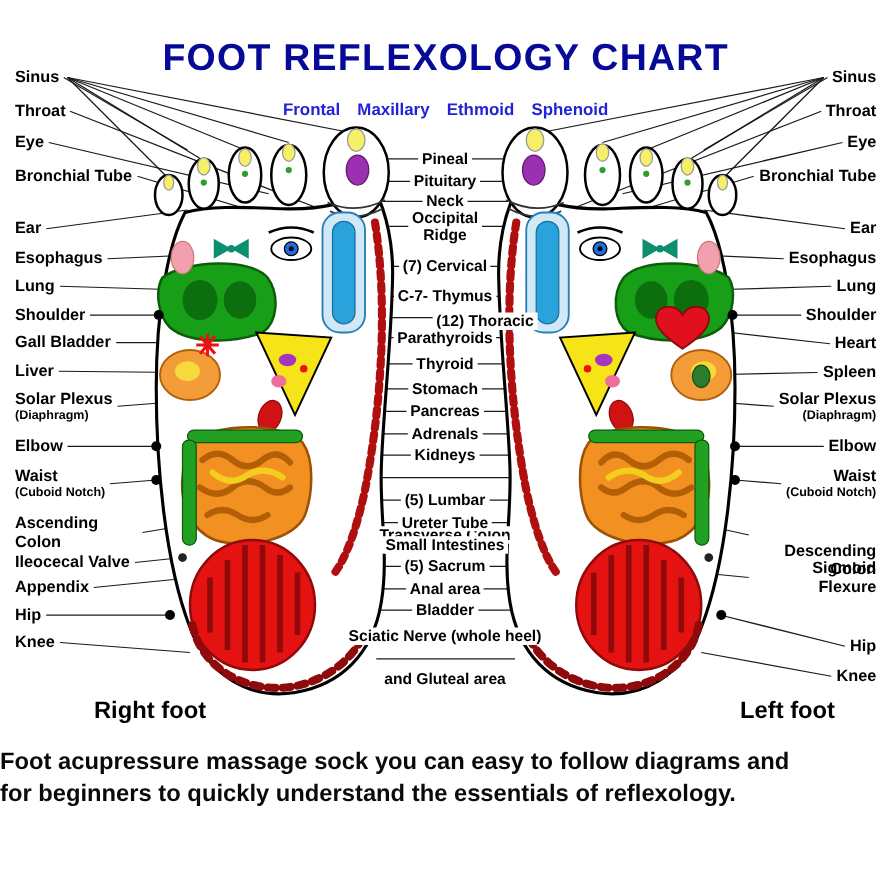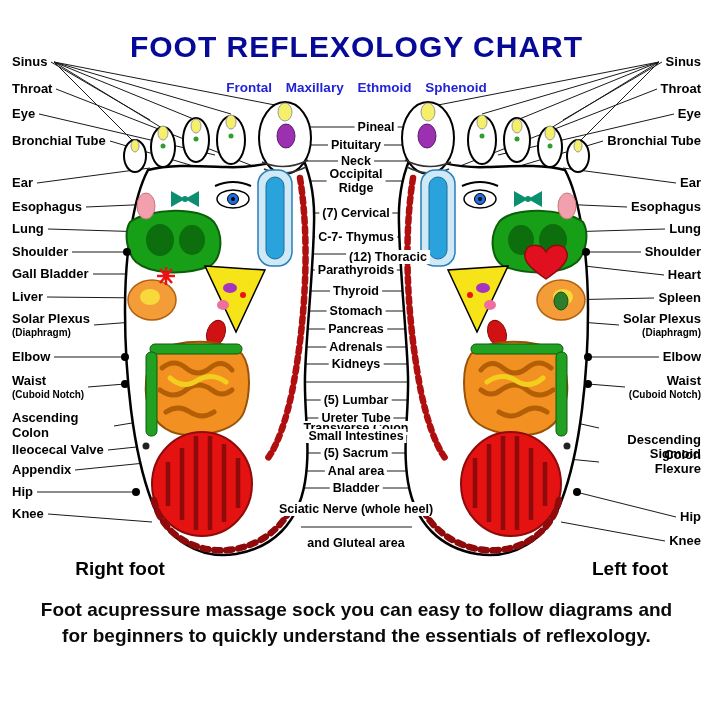--- a/index.html
+++ b/index.html
@@ -14,21 +14,21 @@
          max-width:98px;transform:translateY(-50%)}
   .side-label.left{left:12px;text-align:left}
   .side-label.right{right:12px;text-align:right}
   .side-label .sub{display:block;font-size:10px;font-weight:700}
   .center-label{position:absolute;left:356px;transform:translate(-50%,-50%);
          font-size:12.5px;font-weight:700;background:#fff;padding:0 3px;
          white-space:pre-line;text-align:center}
   .caption{position:absolute;font-size:19px;font-weight:700;width:140px;text-align:center}
   #caption-right{left:50px;top:558px}
   #caption-left{left:560px;top:558px}
-  #footer-text{position:absolute;top:597px;left:0;right:0;text-align:center;
+  #footer-text{position:absolute;top:597px;left:0;right:0;
          font-size:19px;font-weight:600;line-height:1.36;color:#0a0a0a}
 </style>
 </head>
 <body>
 
 <div id="stage">
 
   <svg id="feet-svg" width="713" height="713" viewBox="0 0 713 713" xmlns="http://www.w3.org/2000/svg" xmlns:xlink="http://www.w3.org/1999/xlink">
 
     <g id="leader-lines" stroke="#1a1a1a" stroke-width="1">
@@ -245,21 +245,21 @@
       <div class="side-label right" style="top: 252px;"><span>Shoulder</span></div>
       <div class="side-label right" style="top: 275px;"><span>Heart</span></div>
       <div class="side-label right" style="top: 298px; margin-left: 40px;"><span>Spleen</span></div>
       <div class="side-label right" style="top: 325px;"><span>Solar Plexus</span><span class="sub">(Diaphragm)</span></div>
       <div class="side-label right" style="top: 357px;"><span>Elbow</span></div>
       <div class="side-label right" style="top: 387px;"><span>Waist</span><span class="sub">(Cuboid Notch)</span></div>
       <div class="side-label right" style="top: 448px;"><span>Descending Colon</span></div>
       <div class="side-label right" style="top: 462px;"><span>Sigmoid Flexure</span></div>
       <div class="side-label right" style="top: 517px;"><span>Hip</span></div>
       <div class="side-label right" style="top: 541px;"><span>Knee</span></div>
-      <div class="center-label" style="top: 127px; margin-left: 20px;">Pineal</div>
+      <div class="center-label" style="top: 127px;">Pineal</div>
       <div class="center-label" style="top: 145px;">Pituitary</div>
       <div class="center-label" style="top: 161px;">Neck</div>
       <div class="center-label" style="top: 181px;">Occipital
 Ridge</div>
       <div class="center-label" style="top: 213px;">(7) Cervical</div>
       <div class="center-label" style="top: 237px;">C-7- Thymus</div>
       <div class="center-label" style="top: 257px; margin-left: 32px;">(12) Thoracic</div>
       <div class="center-label" style="top: 270px;">Parathyroids</div>
       <div class="center-label" style="top: 291px;">Thyroid</div>
       <div class="center-label" style="top: 311px;">Stomach</div>

